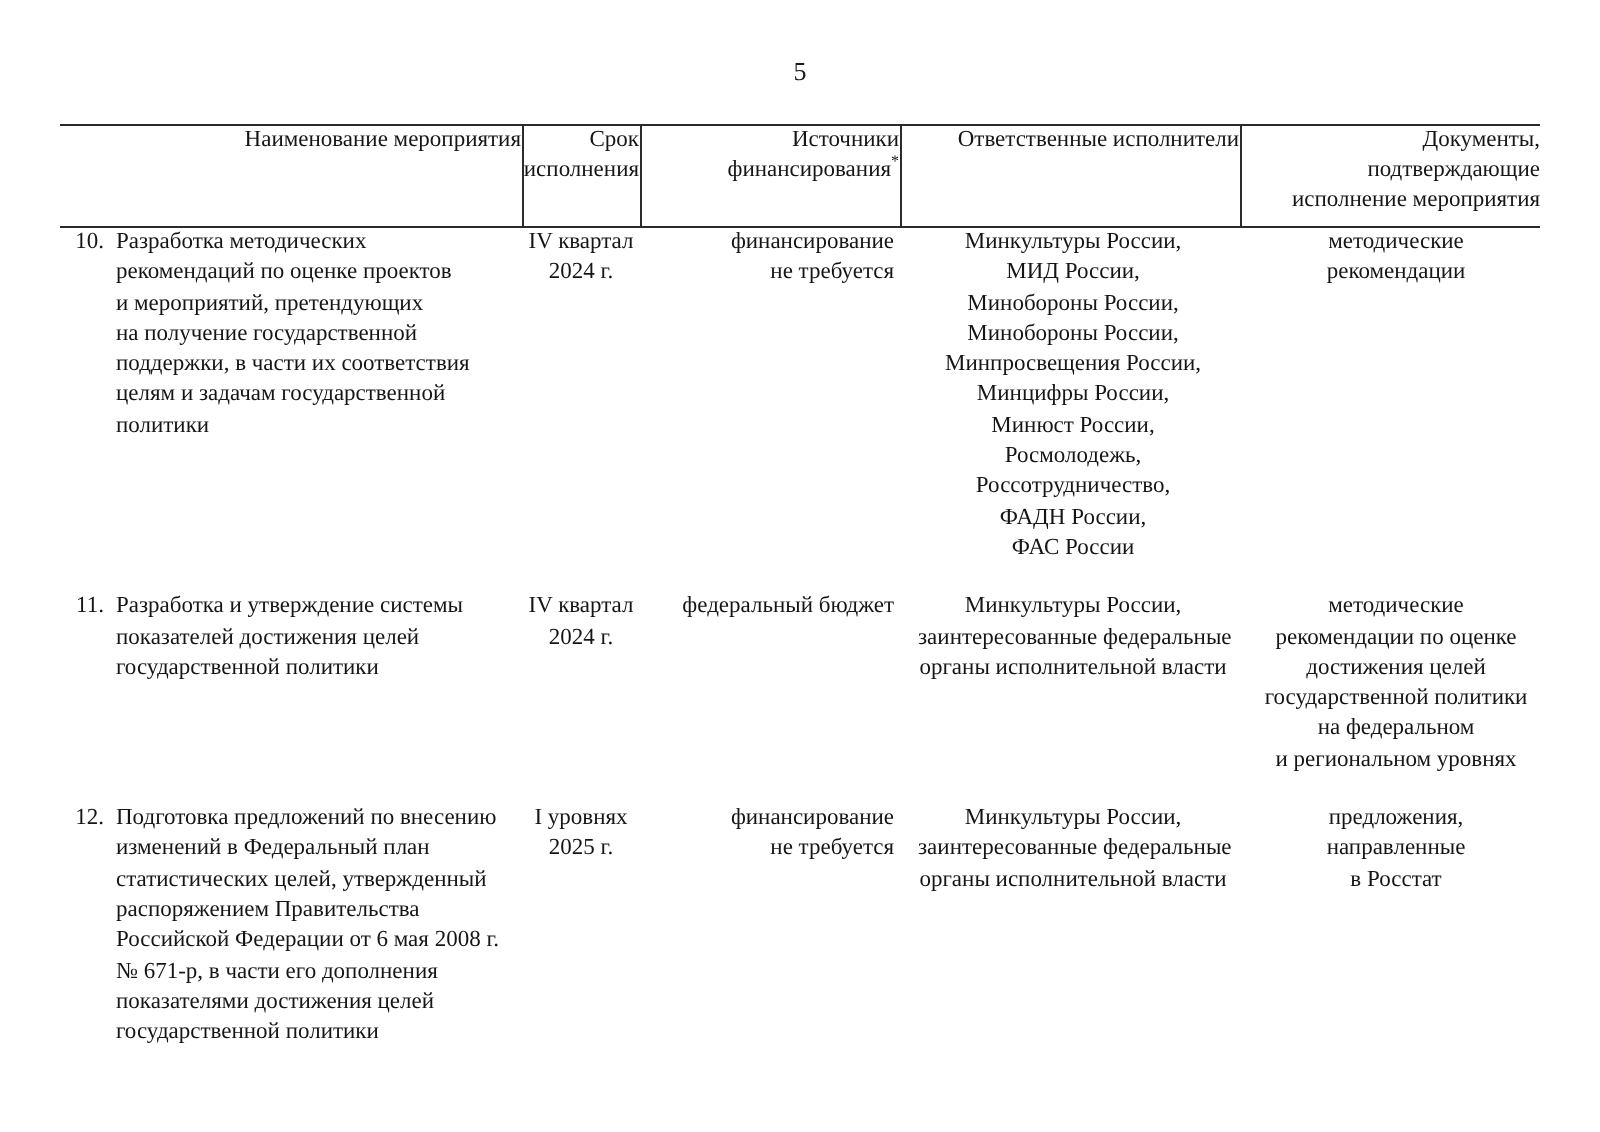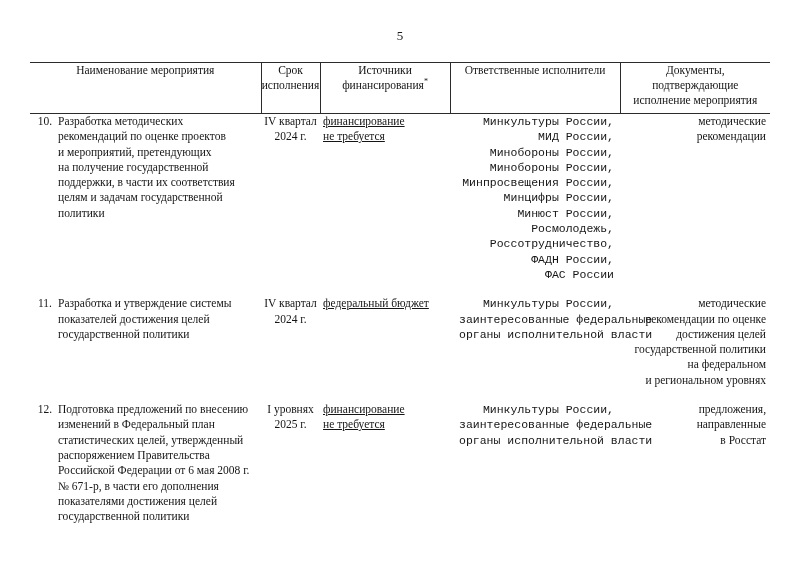--- a/index.html
+++ b/index.html
@@ -47,21 +47,21 @@
 
   
   thead tr {
     border-top: 1.2px solid #2b2b2b;
     border-bottom: 1.2px solid #2b2b2b;
   }
   thead th {
     border-top: 1.2px solid #2b2b2b;
     border-bottom: 1.2px solid #2b2b2b;
     border-right: 1.2px solid #2b2b2b;
-    text-align: center;
+    text-align: right;
     vertical-align: middle;
     font-size: 11.5px;
     line-height: 15px;
     height: 50px;
     padding: 2px 4px;
     color: #151515;
   }
   thead th.first { border-left: none; }
   thead th.last { border-right: none; }
   th .hdr-line { display: block; white-space: nowrap; }
@@ -92,35 +92,33 @@
     text-align: left;
   }
   td.c-term {
     width: 59px;
     text-align: center;
     padding-left: 2px;
     padding-right: 2px;
   }
   td.c-fin {
     width: 130px;
-    text-align: left;
+    text-align: right;
     padding-left: 3px;
     padding-right: 3px;
-    text-decoration: underline;
   }
   td.c-exec {
     width: 170px;
-    text-align: right;
+    text-align: center;
     padding-left: 9px;
     padding-right: 6px;
-    font-family: Liberation Mono, monospace;
   }
   td.c-docs {
     width: 150px;
-    text-align: right;
+    text-align: center;
     padding-left: 10px;
     padding-right: 4px;
   }
   .ln { display: block; white-space: nowrap; }
   tr.body-row td { padding-bottom: 14px; }
 </style>
 </head>
 <body>
 
 <div class="page">

